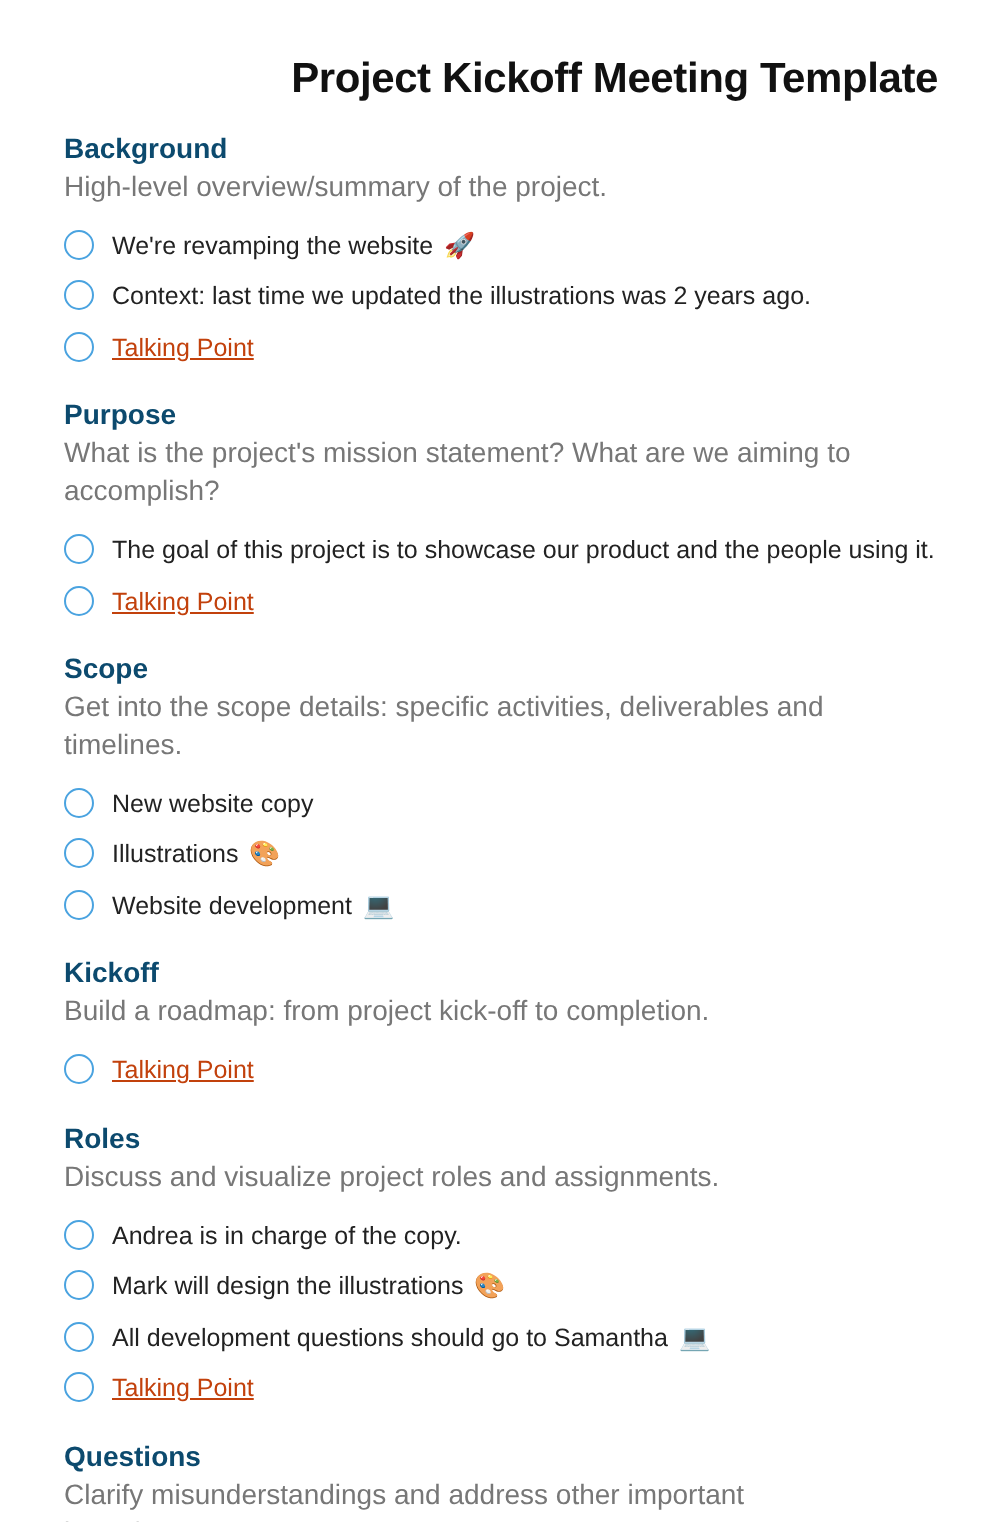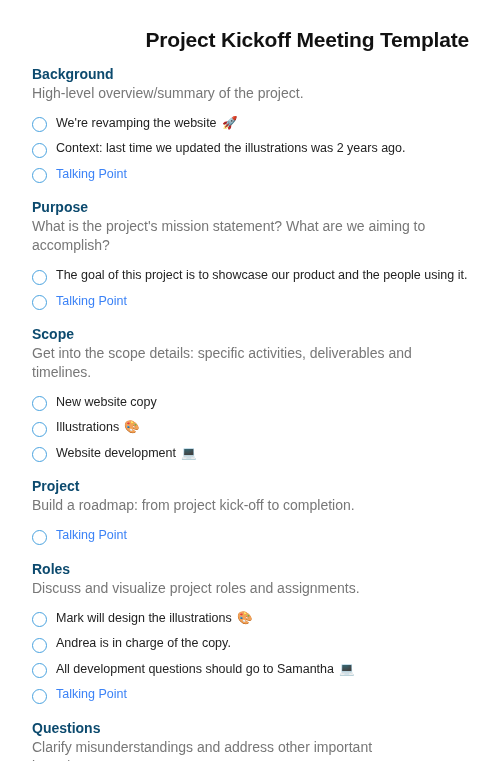--- a/index.html
+++ b/index.html
@@ -33,39 +33,40 @@
     color: #0c4a6e;
   }
   .section-desc {
     font-size: 14px;
     color: #777;
     margin: 0 0 8px 0;
     line-height: 1.35;
   }
   .item {
     display: flex;
-    align-items: flex-end;
+    align-items: flex-start;
     gap: 9px;
     padding: 4px 0;
   }
   .bullet {
     flex: 0 0 auto;
     width: 15px;
     height: 15px;
     border: 1.5px solid #4aa3e0;
     border-radius: 50%;
     background: #fff;
   }
   .item-text {
     font-size: 12.5px;
     color: #222;
     line-height: 1.4;
   }
   .item.placeholder .item-text {
-    color: #3b82f6;
+    color: #c2410c;
+    text-decoration: underline;
   }
   .emoji {
     display: inline-block;
     margin-left: 2px;
   }
 </style>
 </head>
 <body>
 
 <div class="page">
@@ -109,37 +110,37 @@
         <div class="item">
           <span class="bullet"></span>
           <span class="item-text">Illustrations <span class="emoji">🎨</span></span>
         </div>
         <div class="item">
           <span class="bullet"></span>
           <span class="item-text">Website development <span class="emoji">💻</span></span>
         </div>
       </div>
       <div class="section">
-        <div class="section-title">Project</div>
+        <div class="section-title">Kickoff</div>
         <div class="section-desc">Build a roadmap: from project kick-off to completion.</div>
         <div class="item placeholder">
           <span class="bullet"></span>
           <span class="item-text">Talking Point</span>
         </div>
       </div>
       <div class="section">
         <div class="section-title">Roles</div>
         <div class="section-desc">Discuss and visualize project roles and assignments.</div>
         <div class="item">
           <span class="bullet"></span>
-          <span class="item-text">Mark will design the illustrations <span class="emoji">🎨</span></span>
+          <span class="item-text">Andrea is in charge of the copy.</span>
         </div>
         <div class="item">
           <span class="bullet"></span>
-          <span class="item-text">Andrea is in charge of the copy.</span>
+          <span class="item-text">Mark will design the illustrations <span class="emoji">🎨</span></span>
         </div>
         <div class="item">
           <span class="bullet"></span>
           <span class="item-text">All development questions should go to Samantha <span class="emoji">💻</span></span>
         </div>
         <div class="item placeholder">
           <span class="bullet"></span>
           <span class="item-text">Talking Point</span>
         </div>
       </div>

